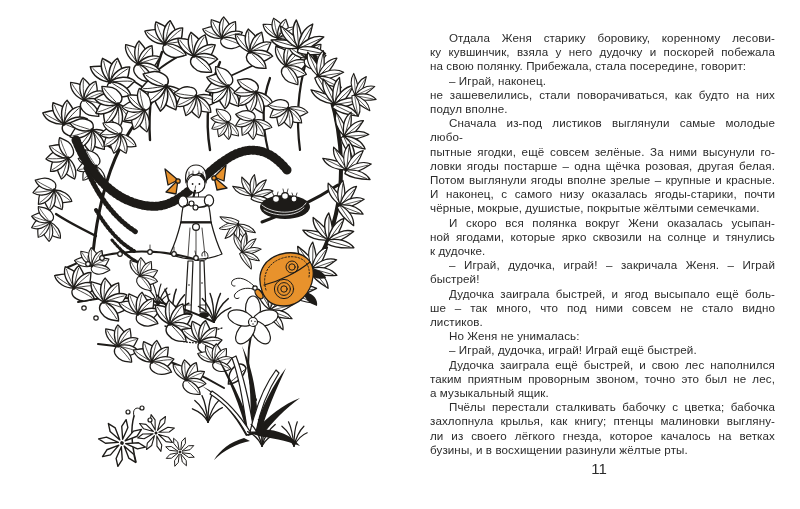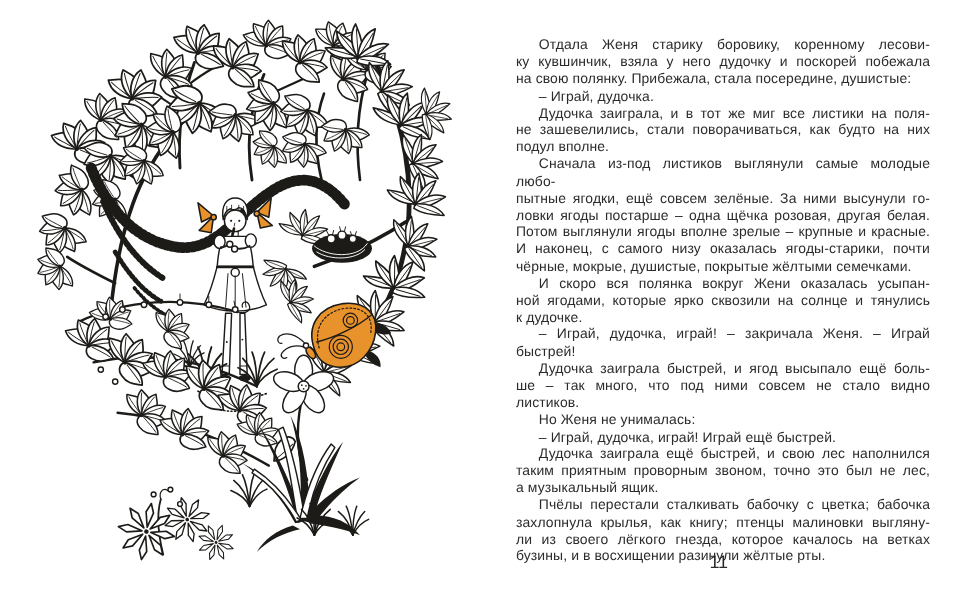--- a/index.html
+++ b/index.html
@@ -301,23 +301,22 @@
         <circle cx="142" cy="408" r="2" class="wh"></circle>
         <circle cx="150" cy="420" r="2" class="wh"></circle>
       </g>
     </svg>
   </div>
 
   <div class="right-page">
     <div class="story">
         <div class="line first">Отдала Женя старику боровику, коренному лесови-</div>
         <div class="line">ку кувшинчик, взяла у него дудочку и поскорей побежала</div>
-        <div class="line last">на свою полянку. Прибежала, стала посередине, душистые:</div>
-        <div class="line first last">– Играй, дудочка.</div>
-        <div class="line first">Дудочка заиграла, и в тот же миг все листики на поля-</div>
+        <div class="line last">на свою полянку. Прибежала, стала посередине, говорит:</div>
+        <div class="line first last">– Играй, наконец.</div>
         <div class="line">не зашевелились, стали поворачиваться, как будто на них</div>
         <div class="line last">подул вполне.</div>
         <div class="line first">Сначала из-под листиков выглянули самые молодые любо-</div>
         <div class="line">пытные ягодки, ещё совсем зелёные. За ними высунули го-</div>
         <div class="line">ловки ягоды постарше – одна щёчка розовая, другая белая.</div>
         <div class="line">Потом выглянули ягоды вполне зрелые – крупные и красные.</div>
         <div class="line">И наконец, с самого низу оказалась ягоды-старики, почти</div>
         <div class="line last">чёрные, мокрые, душистые, покрытые жёлтыми семечками.</div>
         <div class="line first">И скоро вся полянка вокруг Жени оказалась усыпан-</div>
         <div class="line">ной ягодами, которые ярко сквозили на солнце и тянулись</div>

